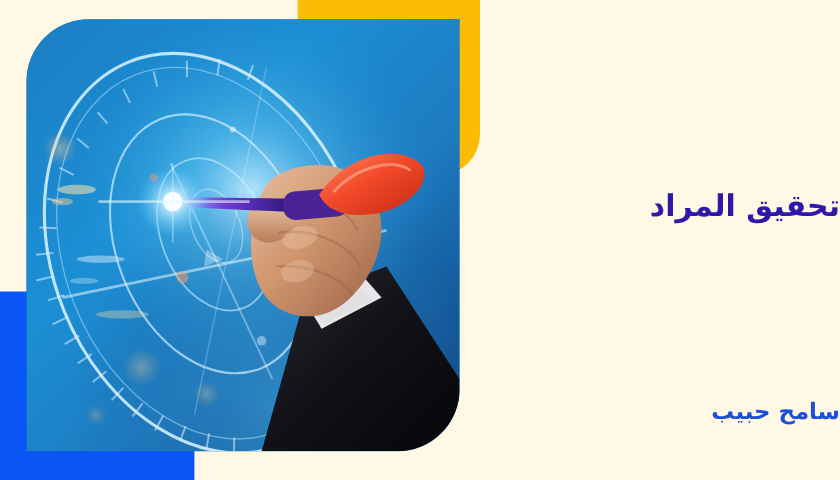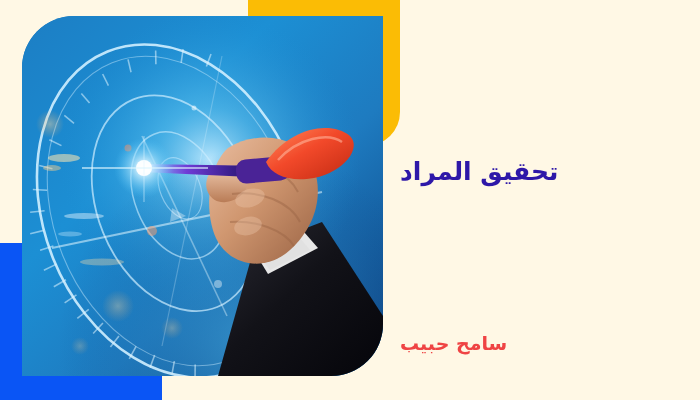--- a/index.html
+++ b/index.html
@@ -65,21 +65,21 @@
   
 
   .text-col {
     position: absolute;
     left: 400px;
     top: 0;
     width: 300px;
     height: 400px;
     z-index: 3;
     direction: rtl;
-    text-align: left;
+    text-align: right;
   }
 
   .title-block {
     position: absolute;
     left: 0;
     right: 0;
     top: 155px;
   }
 
   .title-line {
@@ -89,21 +89,21 @@
     line-height: 34px;
     letter-spacing: 0px;
     white-space: nowrap;
   }
 
   .author {
     position: absolute;
     left: 0;
     right: 0;
     top: 330px;
-    color: #ef4444;
+    color: #1d4ed8;
     font-weight: bold;
     font-size: 19px;
     line-height: 26px;
     white-space: nowrap;
   }
 </style>
 </head>
 <body>
 
 <div id="cover">

